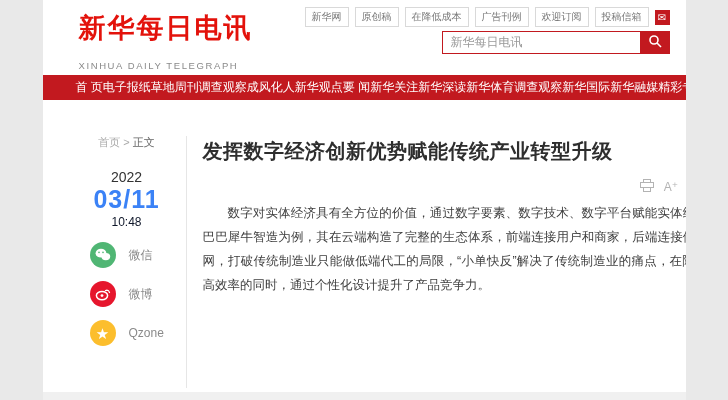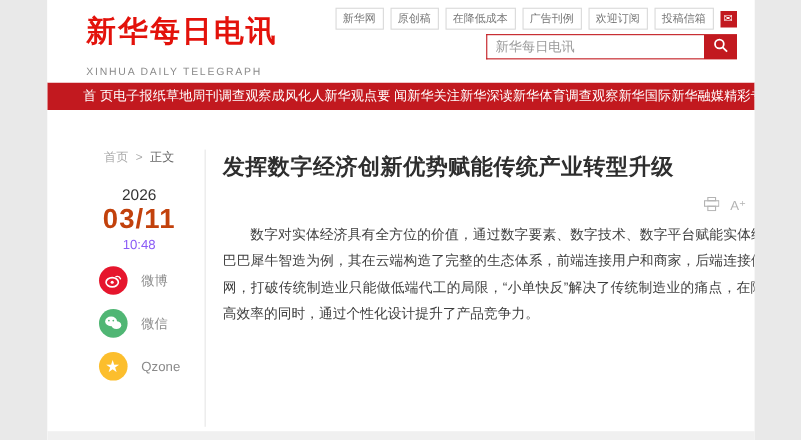--- a/index.html
+++ b/index.html
@@ -22,25 +22,25 @@
   .search-btn { width:30px; background:#c2191f; border:none; cursor:pointer; display:flex; align-items:center; justify-content:center; }
 
   
   .nav { height:25px; background:#c2191f; display:flex; align-items:center; justify-content:space-between; padding:0 33px; }
   .nav-item { color:#fff; font-size:12px; white-space:nowrap; cursor:pointer; }
 
   
   .vline { position:absolute; left:143px; top:136px; height:252px; width:1px; background:#e6e6e6; }
 
   .meta-col { position:absolute; left:28px; top:135px; width:112px; text-align:center; }
-  .breadcrumb { font-size:11px; color:#aaa;font-family:Liberation Mono, monospace; }
+  .breadcrumb { font-size:11px; color:#aaa; }
   .breadcrumb .crumb-current { color:#666; }
   .meta-year { margin-top:19px; font-size:14px; color:#333; }
-  .meta-date { font-size:25px; font-weight:bold; color:#c2410c; letter-spacing:1px; line-height:28px; }
-  .meta-time { font-size:12px; color:#8b5cf6; margin-top:2px; }
+  .meta-date { font-size:25px; font-weight:bold; color:#3b82f6; letter-spacing:1px; line-height:28px; }
+  .meta-time { font-size:12px; color:#0f172a; margin-top:2px; }
   .src-label { margin-top:13px; font-size:10.5px; color:#999; }
   .src-value { font-size:10.5px; color:#666; margin-top:2px; }
 
   .share { margin-top:13px; padding-left:19px; text-align:left; }
   .share-row { display:flex; align-items:center; gap:13px; margin-bottom:13px; cursor:pointer; }
   .share-circle { width:26px; height:26px; border-radius:50%; display:flex; align-items:center; justify-content:center; flex:0 0 26px; }
   .c-wechat { background:#50b674; }
   .c-weibo  { background:#e6162d; }
   .c-qzone  { background:#fcbe2d; }
   .share-label { font-size:12px; color:#8a8a8a; }
@@ -109,45 +109,45 @@
   </div>
 
   <div class="vline"></div>
 
   <div class="meta-col">
     <div class="breadcrumb">
       <span class="crumb-home">首页</span>
       <span>&gt;</span>
       <span class="crumb-current">正文</span>
     </div>
-    <div class="meta-year">2026</div>
+    <div class="meta-year">2022</div>
     <div class="meta-date">03/11</div>
     <div class="meta-time">10:48</div>
 
     <div class="share">
-      <div class="share-row">
-        <span class="share-circle c-weibo">
-          <svg width="16" height="14" viewBox="0 0 16 14">
-              <ellipse cx="7" cy="8.6" rx="5.6" ry="4.2" fill="none" stroke="#fff" stroke-width="1.5"></ellipse>
-              <circle cx="7" cy="8.6" r="1.4" fill="#fff"></circle>
-              <path d="M10.5 3.5 Q13.5 2.5 14.5 5.5" fill="none" stroke="#fff" stroke-width="1.3" stroke-linecap="round"></path>
-            </svg>
-        </span>
-        <span class="share-label">微博</span>
-      </div>
       <div class="share-row">
         <span class="share-circle c-wechat">
           <svg width="16" height="14" viewBox="0 0 16 14">
               <ellipse cx="6" cy="5.2" rx="5.4" ry="4.4" fill="#fff"></ellipse>
               <ellipse cx="10.8" cy="8.6" rx="4.4" ry="3.6" fill="#fff"></ellipse>
               <circle cx="4" cy="4.4" r="0.8" fill="#50b674"></circle>
               <circle cx="8" cy="4.4" r="0.8" fill="#50b674"></circle>
             </svg>
         </span>
         <span class="share-label">微信</span>
+      </div>
+      <div class="share-row">
+        <span class="share-circle c-weibo">
+          <svg width="16" height="14" viewBox="0 0 16 14">
+              <ellipse cx="7" cy="8.6" rx="5.6" ry="4.2" fill="none" stroke="#fff" stroke-width="1.5"></ellipse>
+              <circle cx="7" cy="8.6" r="1.4" fill="#fff"></circle>
+              <path d="M10.5 3.5 Q13.5 2.5 14.5 5.5" fill="none" stroke="#fff" stroke-width="1.3" stroke-linecap="round"></path>
+            </svg>
+        </span>
+        <span class="share-label">微博</span>
       </div>
       <div class="share-row">
         <span class="share-circle c-qzone">
             <span class="qzone-star">★</span>
           </span>
         <span class="share-label">Qzone</span>
       </div>
     </div>
   </div>
 

